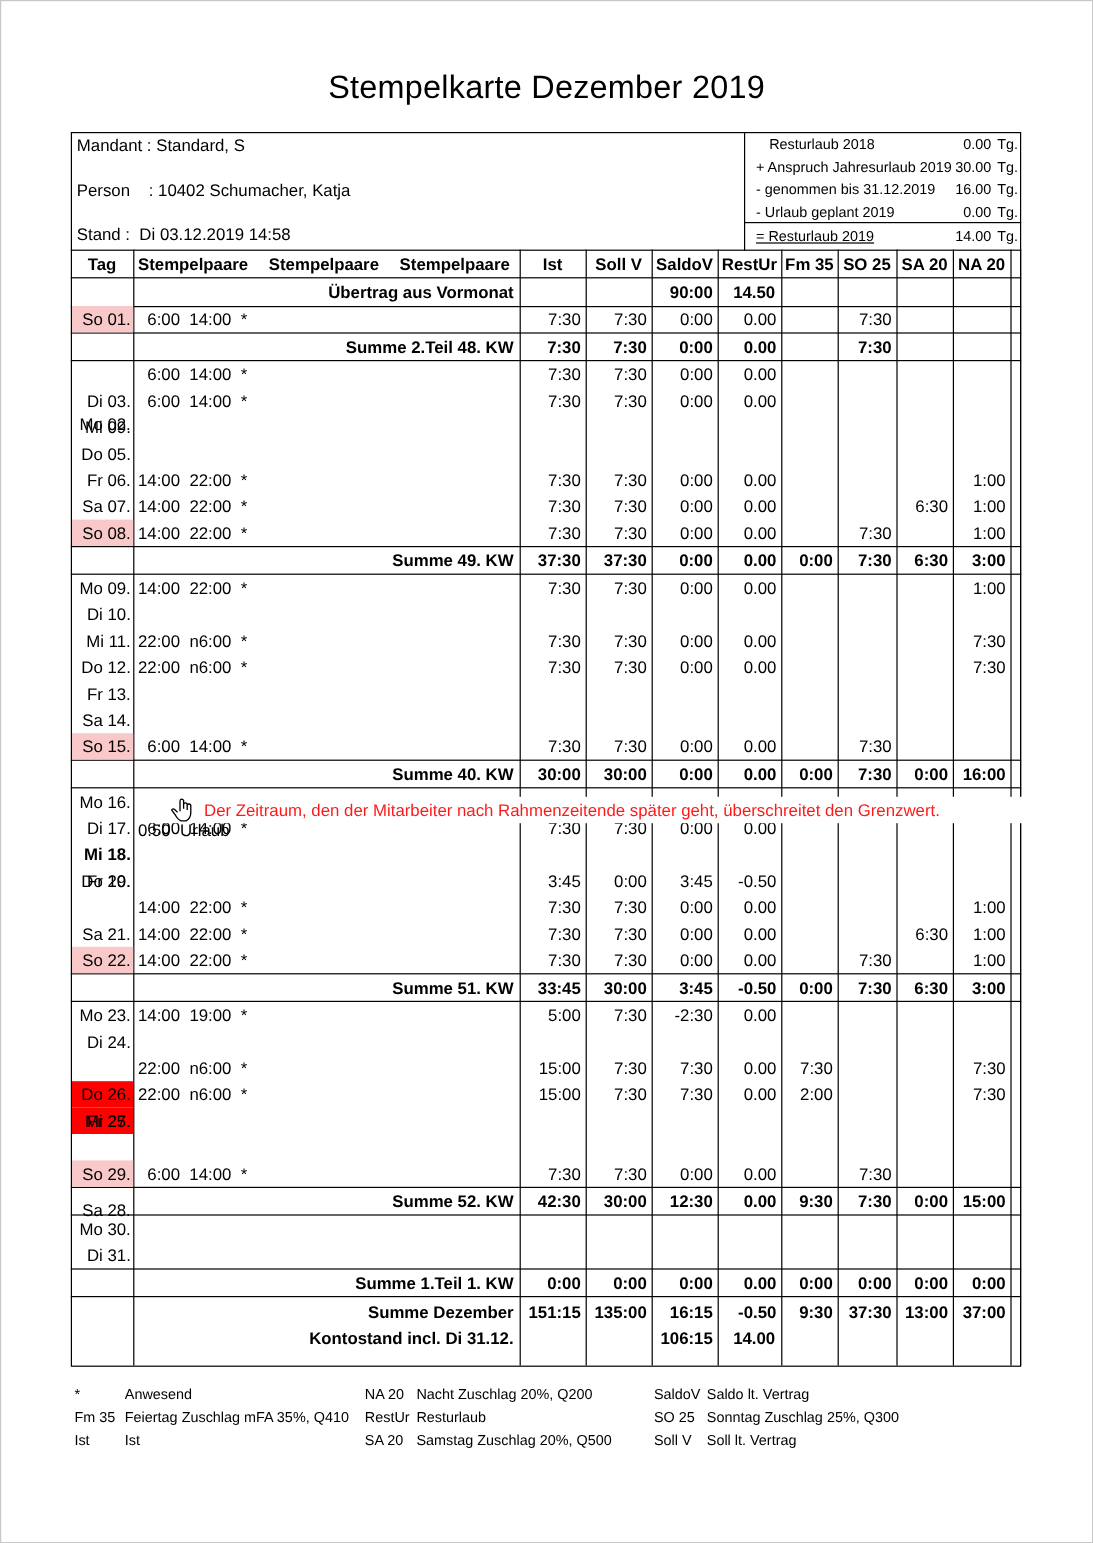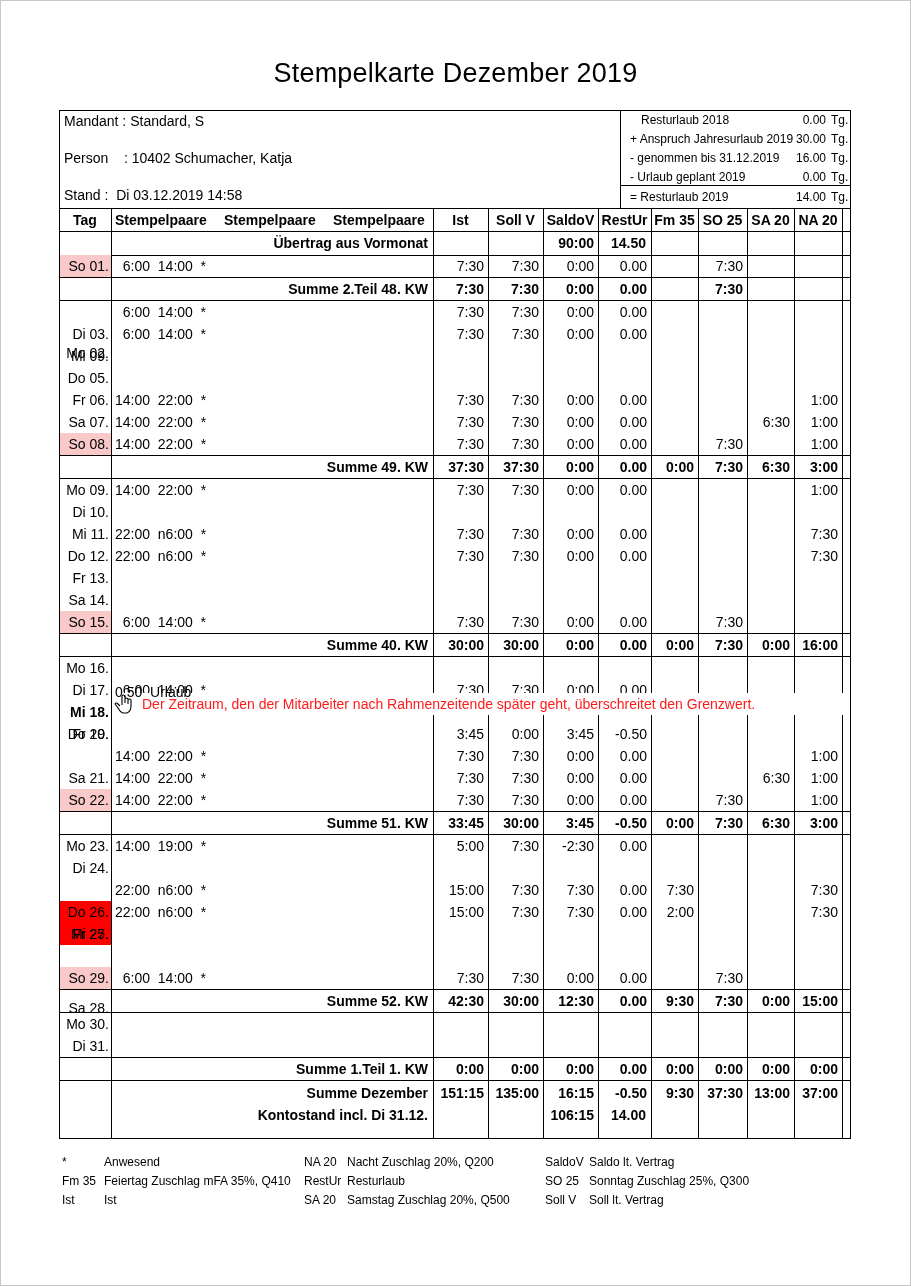--- a/index.html
+++ b/index.html
@@ -70,21 +70,21 @@
       <div class="lbl" style="left:630px;top:0;">- genommen bis 31.12.2019</div>
       <div class="val" style="left:766px;top:0;">16.00</div>
       <div class="unit" style="left:831px;top:0;">Tg.</div>
     </div>
     <div class="vac" style="left:0;top:170px;">
       <div class="lbl" style="left:630px;top:0;">- Urlaub geplant 2019</div>
       <div class="val" style="left:766px;top:0;">0.00</div>
       <div class="unit" style="left:831px;top:0;">Tg.</div>
     </div>
     <div class="vac" style="left:0;top:190px;">
-      <div class="lbl" style="left:630px;top:0;">= Resturlaub 2019</div>
+      <div class="lbl" style="left:630px;top:0;text-decoration:underline;">= Resturlaub 2019</div>
       <div class="val" style="left:766px;top:0;">14.00</div>
       <div class="unit" style="left:831px;top:0;">Tg.</div>
     </div>
   </div>
 
 <div id="grid">
     <div class="hl" style="left:59px;top:208px;width:792px;"></div>
     <div class="vl" style="left:111px;top:208px;height:930px;"></div>
     <div class="vl" style="left:433px;top:208px;height:930px;"></div>
     <div class="vl" style="left:488px;top:208px;height:930px;"></div>
@@ -275,21 +275,21 @@
     <div style="position:absolute;left:0;top:0;">
       <div class="day" style="top:679px;">Di 17.</div>
       <div class="cell" style="left:115px;top:679px;white-space:pre;">  6:00  14:00  *</div>
       <div class="cell r" style="left:433px;top:679px;width:51px;">7:30</div>
       <div class="cell r" style="left:488px;top:679px;width:51px;">7:30</div>
       <div class="cell r" style="left:543px;top:679px;width:51px;">0:00</div>
       <div class="cell r" style="left:598px;top:679px;width:49px;">0.00</div>
     </div>
     <div style="position:absolute;left:0;top:0;">
       <div class="day" style="top:701px;font-weight:bold;">Mi 18.</div>
-      <div class="warn" style="top:693px;"><span class="hand"><svg width="24" height="22" viewBox="0 0 24 22">
+      <div class="warn" style="top:664px;padding-left:28px;"><span class="hand"><svg width="24" height="22" viewBox="0 0 24 22">
             <path d="M9 3 v9 M9 3 q1.5-2 3 0 v7 M12 6 q1.5-2 3 0 v5 M15 7 q1.5-2 3 0 v6 q0 5-4 7 h-4 q-3-1-5-5 l-3-4 q1-2 3 0 l2 2" fill="#fff" stroke="#000" stroke-width="1.1"></path>
           </svg></span><span>Der Zeitraum, den der Mitarbeiter nach Rahmenzeitende später geht, überschreitet den Grenzwert.</span></div>
     </div>
     <div style="position:absolute;left:0;top:0;">
       <div class="day" style="top:723px;">Do 19.</div>
       <div class="cell" style="left:115px;top:681px;white-space:pre;">0.50  Urlaub</div>
       <div class="cell r" style="left:433px;top:723px;width:51px;">3:45</div>
       <div class="cell r" style="left:488px;top:723px;width:51px;">0:00</div>
       <div class="cell r" style="left:543px;top:723px;width:51px;">3:45</div>
       <div class="cell r" style="left:598px;top:723px;width:49px;">-0.50</div>

